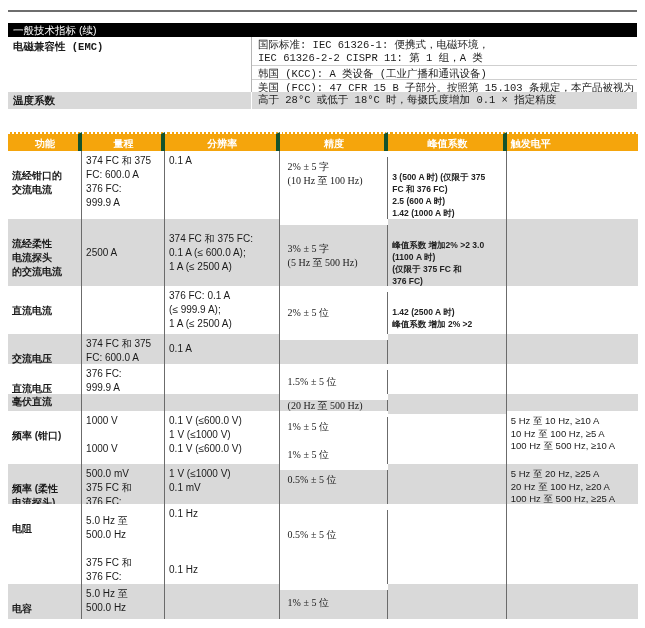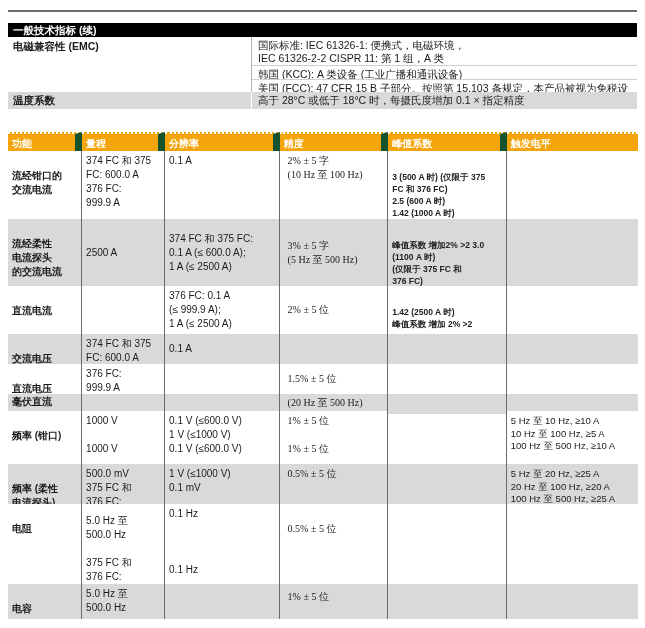--- a/index.html
+++ b/index.html
@@ -1,44 +1,44 @@
 <!DOCTYPE html>
 <html><head>
 <meta charset="utf-8">
 <style>
   html,body{margin:0;padding:0;background:#fff;}
   .page{position:relative;width:645px;height:628px;background:#ffffff;
         font-family:"Liberation Sans","DejaVu Sans",sans-serif;color:#1a1a1a;overflow:hidden;}
   .toprule{position:absolute;left:8px;top:10px;width:629px;height:2px;background:#6e6e6e;}
   .titlebar{position:absolute;left:8px;top:23px;width:629px;height:14px;background:#000;
-            color:#fff;font-weight:bold;font-size:10.5px;line-height:14px;padding-left:5px;box-sizing:border-box;}
-  .toprow{position:absolute;left:8px;width:629px;display:flex;box-sizing:border-box;}
+            color:#fff;font-weight:normal;font-size:10.5px;line-height:14px;padding-left:5px;box-sizing:border-box;}
+  .toprow{position:absolute;left:8px;width:629px;display:flex;box-sizing:border-box;font-family:Liberation Mono, monospace;}
   .emc-row{top:37px;height:55px;}
   .temp-row{top:92px;height:17px;background:#D9D9D9;}
   .top-label{width:243px;padding:3px 0 0 5px;font-weight:bold;font-size:10.5px;box-sizing:border-box;}
   .top-right{width:386px;border-left:1px solid #b5b5b5;box-sizing:border-box;display:flex;flex-direction:column;}
   .temp-row .top-right{border-left:1px solid #ffffff;justify-content:center;}
   .emc-sub{padding:2px 2px 0 6px;font-size:10.5px;line-height:13px;white-space:pre-line;box-sizing:border-box;}
   .emc-sub.s1{height:28px;}
   .emc-sub.s2{height:14px;border-top:1px solid #cfcfcf;}
   .emc-sub.s3{height:13px;border-top:1px solid #cfcfcf;}
   .temp-val{font-size:10.5px;line-height:15px;padding-left:6px;}
   .temp-row .top-label{padding-top:2px;}
   .spec{position:absolute;left:8px;top:132px;width:630px;}
   .shead{display:flex;height:19px;}
   .hcell{background:#F5A50C;color:#fff;font-weight:bold;font-size:10px;line-height:15px;
          padding:2px 0 0 4px;box-sizing:border-box;border-top:2px dotted #fff;}
-  .hsep{border-right:7px solid #14532d;}
+  .hsep{border-right:4px solid #14532d;text-align:center;}
   .srow{display:flex;}
   .g{background:#D9D9D9;}
   .cell{box-sizing:border-box;padding:3px 2px 0 4px;font-size:10px;line-height:14px;white-space:pre-line;overflow:hidden;}
   .b{border-right:1px solid #6b6b6b;}
   .c0{width:75px;} .c1{width:84px;} .c2{width:116px;} .c3{width:110px;font-family:Liberation Serif, serif;} .c4{width:120px;} .c5{width:133px;}
   .func{font-weight:bold;padding-top:18px;}
-  .acc{padding-left:8px;}
+  .acc{padding-left:8px;margin-top:6px;}
   .crest{font-size:8.5px;line-height:12px;padding-top:20px;font-weight:bold;color:#222;}
   .trig{font-size:9.5px;line-height:12.5px;padding-top:4px;}
   .vc{display:flex;flex-direction:column;justify-content:center;padding-top:0;}
 </style>
 </head>
 <body>
 
 <div class="page">
 
   <div class="toprule"></div>

